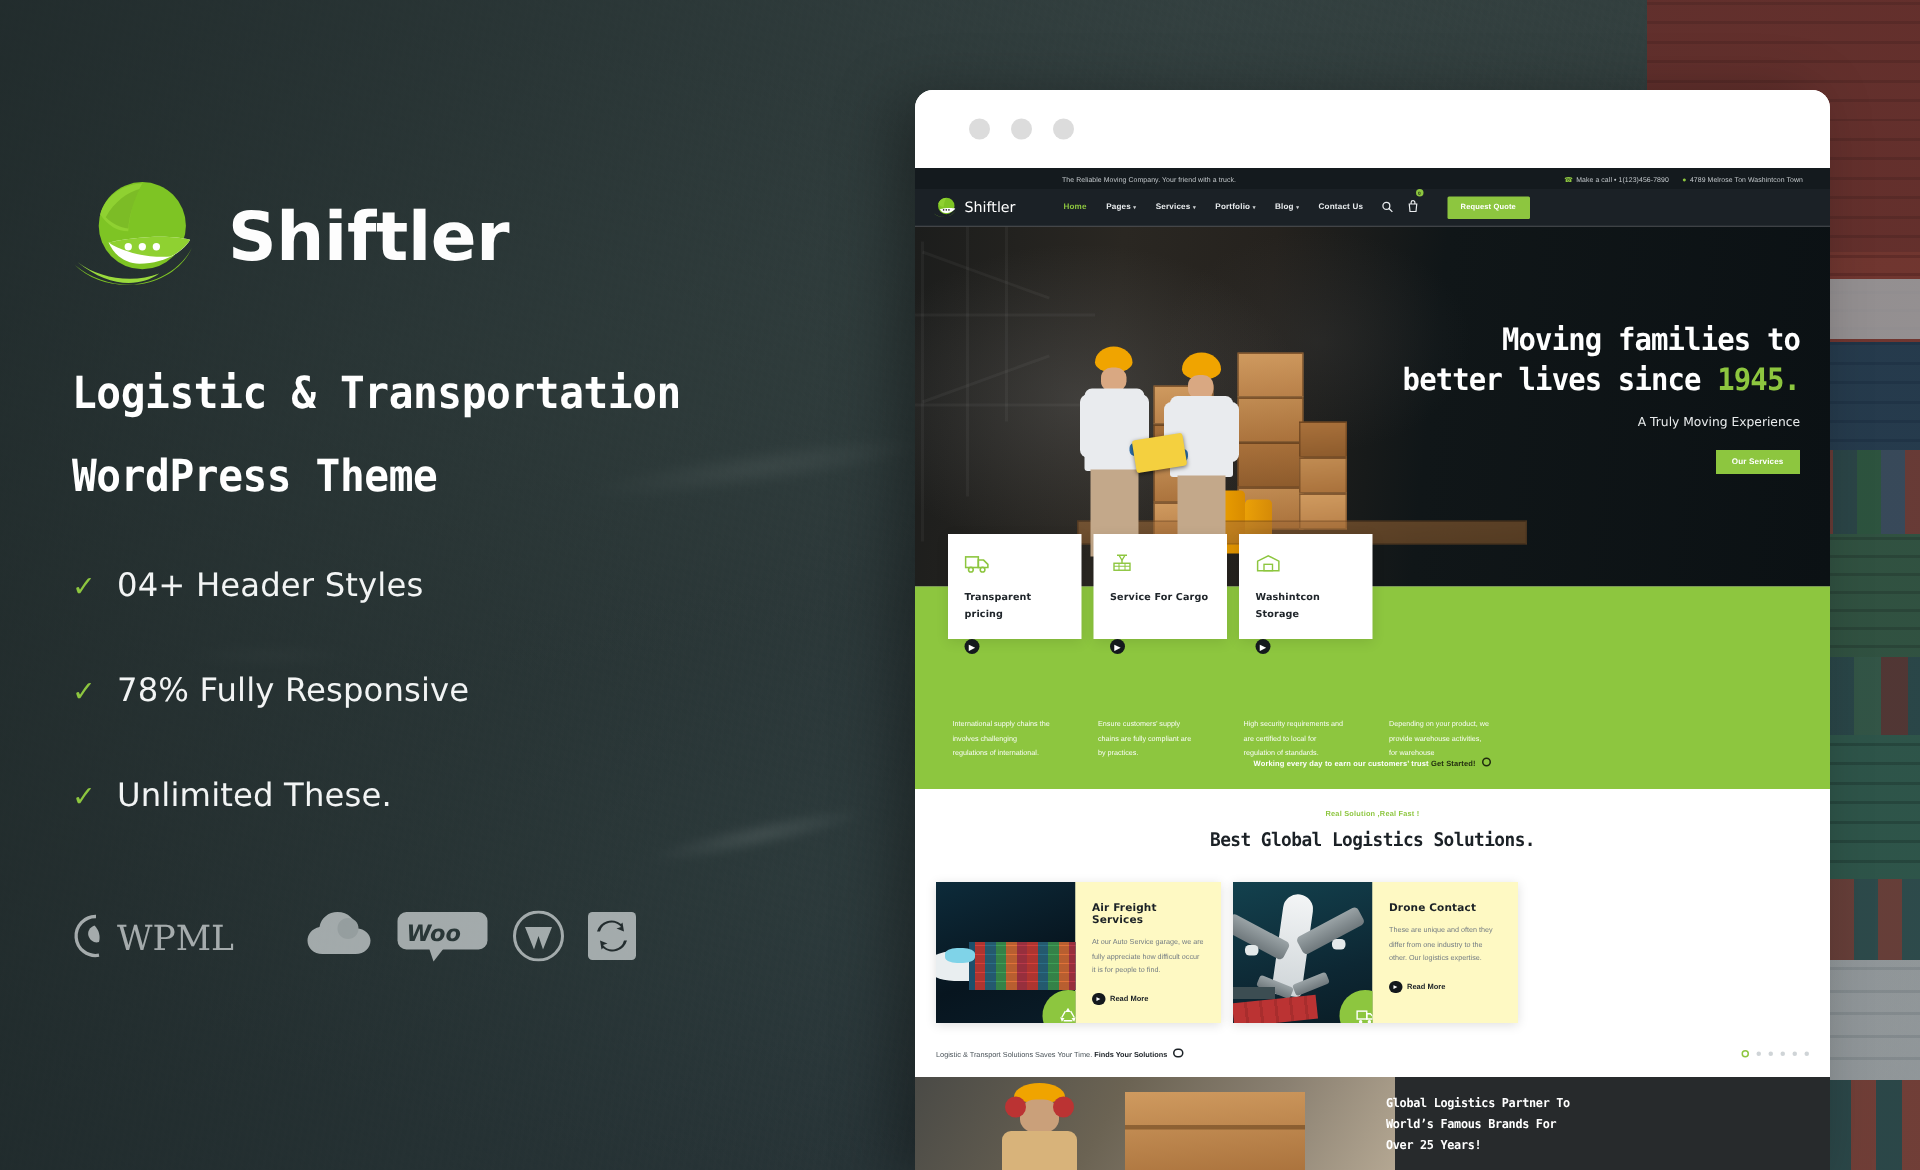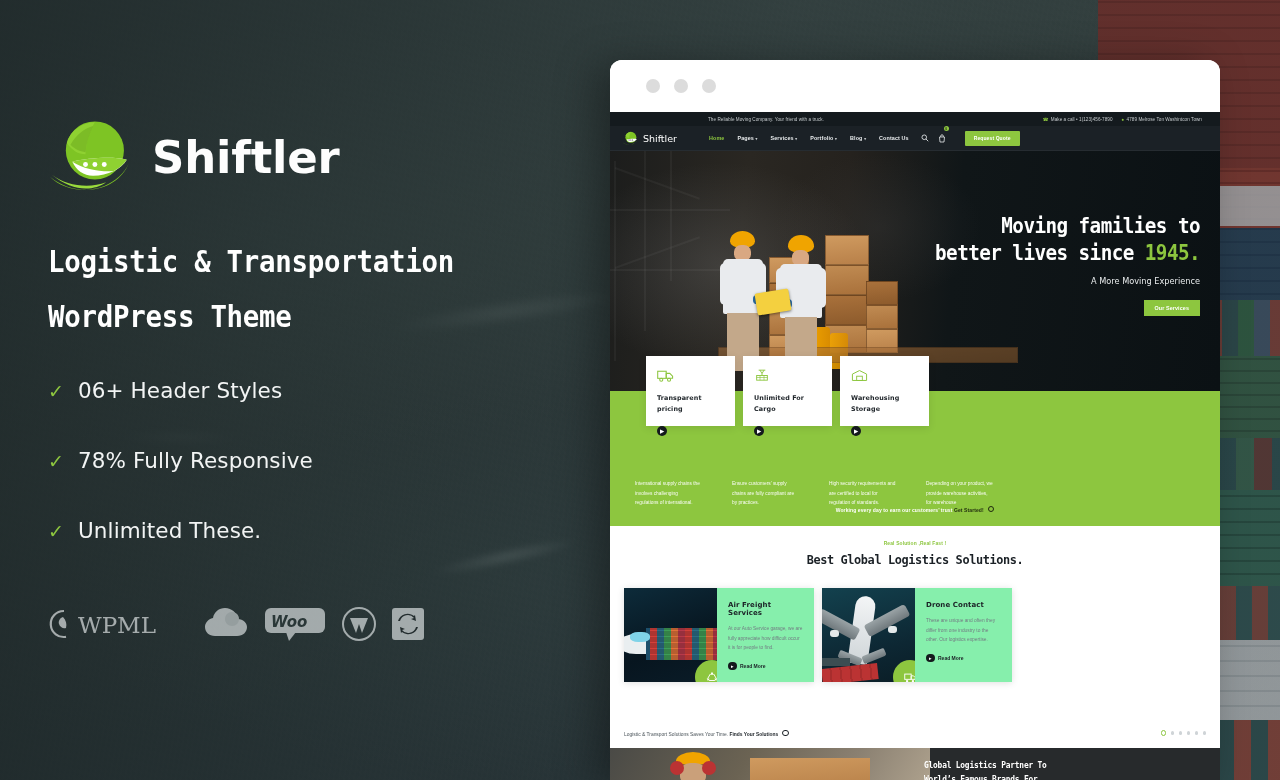--- a/index.html
+++ b/index.html
@@ -133,45 +133,45 @@
   #hero .htext { position: absolute; right: 20px; top: 62px; width: 310px; text-align: right; z-index: 4; }
   #hero .h1 { font-family:"DejaVu Sans Mono", monospace; font-weight:bold; font-size:20.5px; line-height:27px;
     color:#fff; letter-spacing:-.6px; transform: scaleX(.94); transform-origin: right center;}
   #hero .h1 em { color:#8dc63f; font-style:normal; }
   #hero .sub { margin-top:9px; font-size:8.2px; color:#e8ebec; font-family:"DejaVu Sans", sans-serif;}
   #hero .btn { display:inline-block; margin-top:14px; background:#8dc63f; color:#fff; font-size:5.4px;
     font-weight:bold; padding:5px 11px; letter-spacing:.1px;}
 
   
   #band { position: relative; height: 135px; background: #8dc63f; }
-  #cards { position: absolute; left: 20px; top: -35px; display: flex; gap: 8px; padding-left: 16px; }
+  #cards { position: absolute; left: 6px; top: -35px; display: flex; gap: 8px; padding-left: 16px; }
   .svc { width: 89px; background: #fff; padding: 13px 11px 0 11px; height: 70px;
     box-shadow: 0 2px 8px rgba(0,0,0,.10); position: relative; }
   .svc .ico { color:#8dc63f; display:block; margin-bottom: 11px;}
   .svc .t { font-family:"DejaVu Sans", sans-serif; font-size:6.4px; font-weight:bold; color:#20262b;
     line-height:10.5px; letter-spacing:.1px;}
   .svc .arrow { position:absolute; left:11px; bottom:-10px; width:10px; height:10px; border-radius:50%;
     background:#14191d; color:#fff; font-size:5.5px; display:flex; align-items:center; justify-content:center; }
   .svc-body { position:absolute; top: 88px; left:14px; display: flex; gap: 8px;}
   .svc-body .b { width: 89px; padding: 0 11px; font-size: 4.8px; line-height: 9.5px; color:#fff;
     opacity:.95;}
   #band .trustline { position:absolute; bottom: 14px; left:0; right:0; text-align:center;
     font-size: 5px; color:#fff; font-weight:bold; letter-spacing:.1px;}
   #band .trustline b { color:#1f2a0e; }
   #band .trustline .ring { display:inline-block; width:6px; height:6px; border-radius:50%;
     border:1px solid #1f2a0e; margin-left:3px; vertical-align:-.5px; position:relative;}
 
   
-  #sol { background: #fff; height: 222px; position: relative; }
+  #sol { background: #fff; height: 192px; position: relative; }
   #sol .eyebrow { text-align:center; padding-top:15px; font-size:4.9px; color:#8dc63f; font-weight:bold;
     letter-spacing:.15px;}
   #sol h2 { text-align:center; margin-top:6px; font-family:"DejaVu Sans Mono", monospace;
     font-weight:bold; font-size:12.5px; color:#1b2126; letter-spacing:-.4px; transform:scaleX(.95);}
   #sol .row { position:absolute; top:62px; left:14px; display:flex; gap:8px; }
-  .pcard { width: 190px; height: 94px; background:#86efac; display:flex;
+  .pcard { width: 190px; height: 94px; background:#fef9c3; display:flex;
     box-shadow: 0 1px 7px rgba(0,0,0,.13); }
   .pcard .ph { width: 93px; height: 94px; position: relative; overflow:hidden; }
   .pcard .badge { position:absolute; right:-12px; bottom:-12px; width:34px; height:34px; border-radius:50%;
     background:#8dc63f; display:flex; align-items:center; justify-content:center; }
   .pcard .info { flex:1; padding:13px 11px 0 11px; }
   .pcard .info h3 { font-family:"DejaVu Sans", sans-serif; font-size:7px; font-weight:bold; color:#1b2126;
     letter-spacing:.1px;}
   .pcard .info p { margin-top:7px; font-size:4.8px; line-height:9.5px; color:#737c83; }
   .pcard .more { margin-top:9px; display:flex; align-items:center; gap:3.5px; }
   .pcard .more .dot { width:8.5px; height:8.5px; border-radius:50%; background:#14191d; color:#fff;
@@ -279,21 +279,21 @@
   </div>
 
   <div id="promo-title">
     <div>Logistic &amp; Transportation</div>
     <div>WordPress Theme</div>
   </div>
 
   <div id="feature-list">
     <div class="feat">
       <span class="tick">✓</span>
-      <span class="ftxt">06+ Header Styles</span>
+      <span class="ftxt">04+ Header Styles</span>
     </div>
     <div class="feat">
       <span class="tick">✓</span>
       <span class="ftxt">78% Fully Responsive</span>
     </div>
     <div class="feat">
       <span class="tick">✓</span>
       <span class="ftxt">Unlimited These.</span>
     </div>
   </div>
@@ -445,21 +445,21 @@
         <div class="glove" style="left:6px;top:64px;width:10px;height:9px;"></div>
       </div>
       <div class="clip" style="left:146px;top:140px;width:34px;height:22px;transform:rotate(-9deg);border-radius:2px;
         box-shadow:0 1px 3px rgba(0,0,0,.5);"></div>
 
       <div class="htext">
         <div class="h1">
           <div>Moving families to</div>
           <div><span>better lives since </span><em>1945.</em></div>
         </div>
-        <div class="sub">A More Moving Experience</div>
+        <div class="sub">A Truly Moving Experience</div>
         <div><span class="btn">Our Services</span></div>
       </div>
     </div>
 
     <div id="band">
       <div id="cards">
         <div class="svc">
           <svg class="ico" width="17" height="13" viewBox="0 0 24 18">
             <rect x="1" y="3" width="12" height="10" fill="none" stroke="#8dc63f" stroke-width="1.5"></rect>
             <path d="M13 6h5l4 4v3h-9z" fill="none" stroke="#8dc63f" stroke-width="1.5"></path>
@@ -469,29 +469,29 @@
           <div class="t">Transparent pricing</div>
           <div class="arrow">▶</div>
         </div>
         <div class="svc">
           <svg class="ico" width="16" height="13" viewBox="0 0 24 18">
             <path d="M7 1h10M9 1l3 5 3-5" stroke="#8dc63f" stroke-width="1.4" fill="none"></path>
             <path d="M12 6v3" stroke="#8dc63f" stroke-width="1.4"></path>
             <rect x="4" y="9" width="16" height="7" fill="none" stroke="#8dc63f" stroke-width="1.4"></rect>
             <path d="M4 12h16M9 9v7M15 9v7" stroke="#8dc63f" stroke-width="1"></path>
           </svg>
-          <div class="t">Unlimited For Cargo</div>
+          <div class="t">Service For Cargo</div>
           <div class="arrow">▶</div>
         </div>
         <div class="svc">
           <svg class="ico" width="17" height="13" viewBox="0 0 24 18">
             <path d="M2 16V7l10-5 10 5v9z" fill="none" stroke="#8dc63f" stroke-width="1.4"></path>
             <rect x="8" y="10" width="8" height="6" fill="none" stroke="#8dc63f" stroke-width="1.3"></rect>
           </svg>
-          <div class="t">Warehousing Storage</div>
+          <div class="t">Washintcon Storage</div>
           <div class="arrow">▶</div>
         </div>
       </div>
       <div class="svc-body">
         <div class="b">International supply chains the involves challenging regulations of international.</div>
         <div class="b">Ensure customers’ supply chains are fully compliant are by practices.</div>
         <div class="b">High security requirements and are certified to local for regulation of standards.</div>
         <div class="b">Depending on your product, we provide warehouse activities, for warehouse</div>
       </div>
       <div class="trustline">

